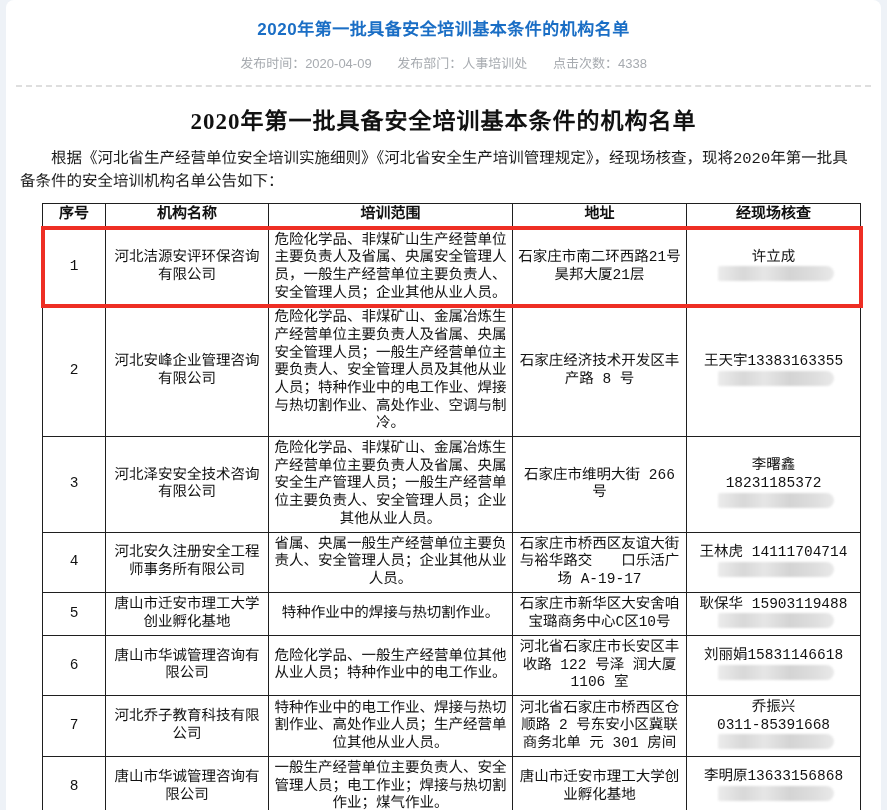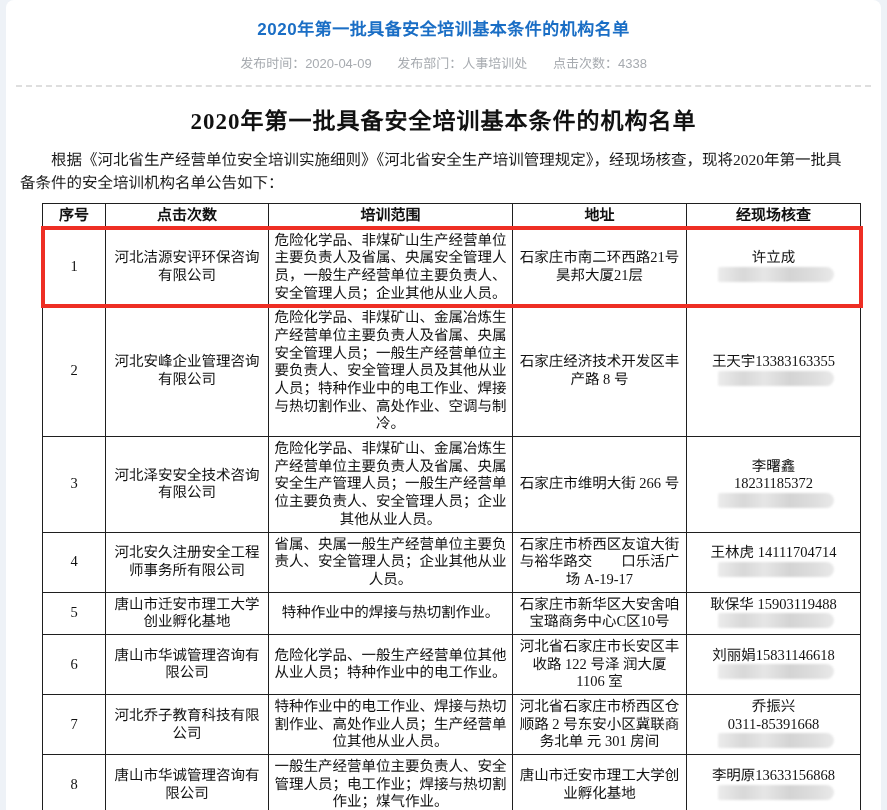--- a/index.html
+++ b/index.html
@@ -43,40 +43,41 @@
     margin-top:15px;
     text-align:center;
     font-family:"Liberation Serif","DejaVu Serif",serif;
     font-size:23px;
     font-weight:bold;
     color:#111;
     letter-spacing:1px;
   }
   .intro{
     margin:12px 28px 0 14px;
-    font-family:Liberation Serif, serif;
+    font-family:Liberation Mono, monospace;
     font-size:15.5px;
     line-height:1.5;
     color:#1a1a1a;
     text-indent:2em;
   }
   table.org-table{
     margin:8px 0 0 36px;
     width:818px;
     border-collapse:collapse;
     table-layout:fixed;
     font-family:"Liberation Serif","DejaVu Serif",serif;
     font-size:14.5px;
     color:#111;
     line-height:1.22;
   }
   .org-table th,.org-table td{
     border:1px solid var(--border-dark);
     vertical-align:middle;
     padding:3px 5px;
+    font-family:Liberation Mono, monospace;
   }
   .org-table th{
     font-weight:bold;
     font-size:15px;
     height:25px;
     text-align:center;
     padding:2px;
   }
   .c-no,.c-org,.c-addr,.c-contact{text-align:center;}
   .c-scope{text-align:center;padding:4px 5px;}
@@ -115,21 +116,21 @@
     <colgroup>
       <col style="width:63px">
         <col style="width:163px">
         <col style="width:244px">
         <col style="width:174px">
         <col style="width:174px">
     </colgroup>
     <thead>
       <tr>
           <th>序号</th>
-          <th>点击次数</th>
+          <th>机构名称</th>
           <th>培训范围</th>
           <th>地址</th>
           <th>经现场核查</th>
         </tr>
     </thead>
     <tbody>
         <tr class="hl">
     <td class="c-no">1</td>
     <td class="c-org">河北洁源安评环保咨询有限公司</td>
     <td class="c-scope">危险化学品、非煤矿山生产经营单位主要负责人及省属、央属安全管理人员，一般生产经营单位主要负责人、安全管理人员；企业其他从业人员。</td>

